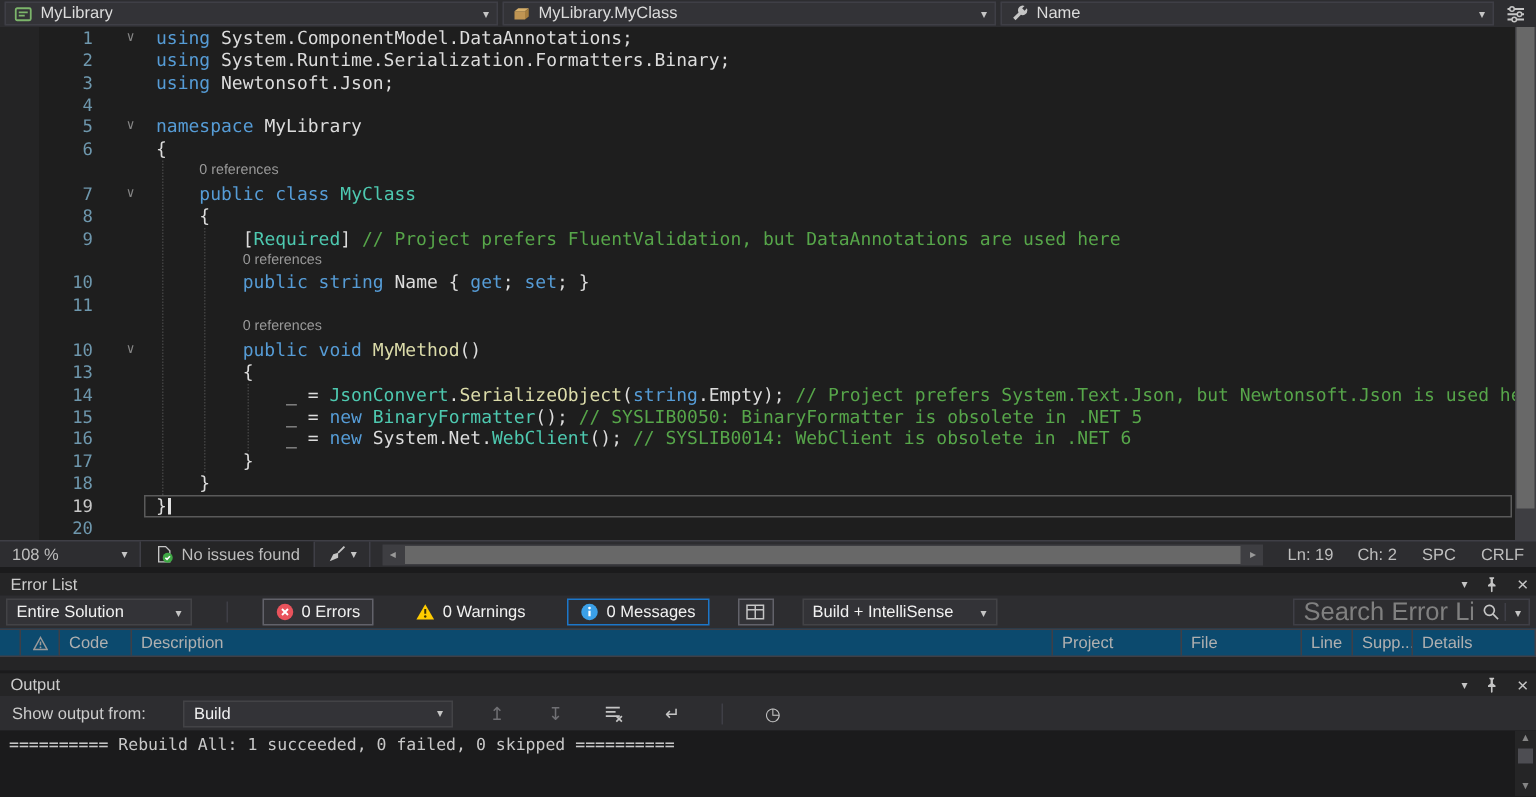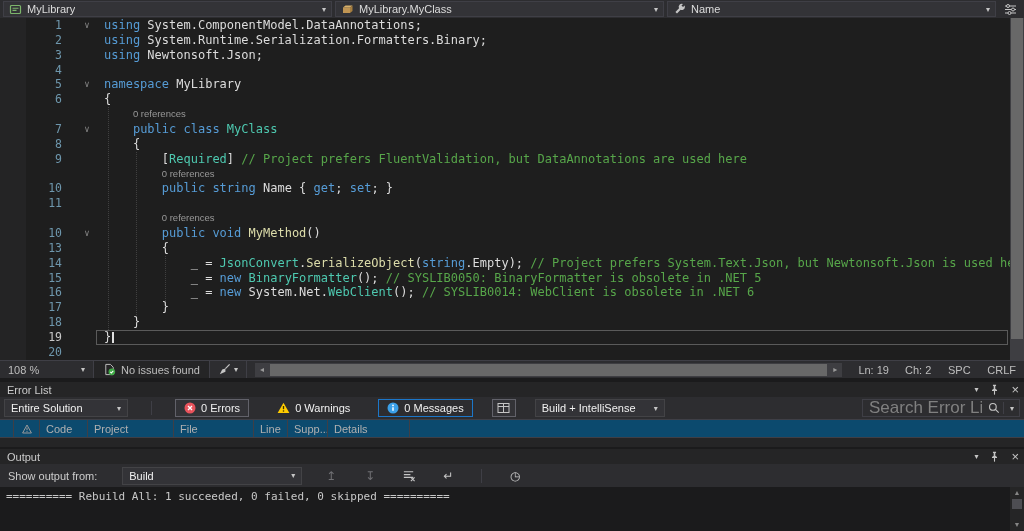--- a/index.html
+++ b/index.html
@@ -280,20 +280,21 @@
     <div class="ehdr">
       <div class="hcell blank"></div>
       <div class="hcell iconc">
         <svg width="10" height="10" viewBox="0 0 10 10">
             <path d="M5 1L9.4 9H0.6z" fill="none" stroke="#9A9A9A"></path>
             <path d="M5 3.6v2.6" stroke="#9A9A9A"></path>
             <circle cx="5" cy="7.6" r="0.6" fill="#9A9A9A"></circle>
           </svg>
       </div>
     <div class="hcell" style="width: 48px;">Code</div>
+        <div class="hcell" style="width: 614px;">Description</div>
         <div class="hcell" style="width: 86px;">Project</div>
         <div class="hcell" style="width: 80px;">File</div>
         <div class="hcell" style="width: 34px;">Line</div>
         <div class="hcell" style="width: 40px;">Supp...</div>
         <div class="hcell" style="width: 82px;">Details</div>
       </div>
     <div class="ebody"></div>
   </div>
 
   <div class="splitter2"></div>

